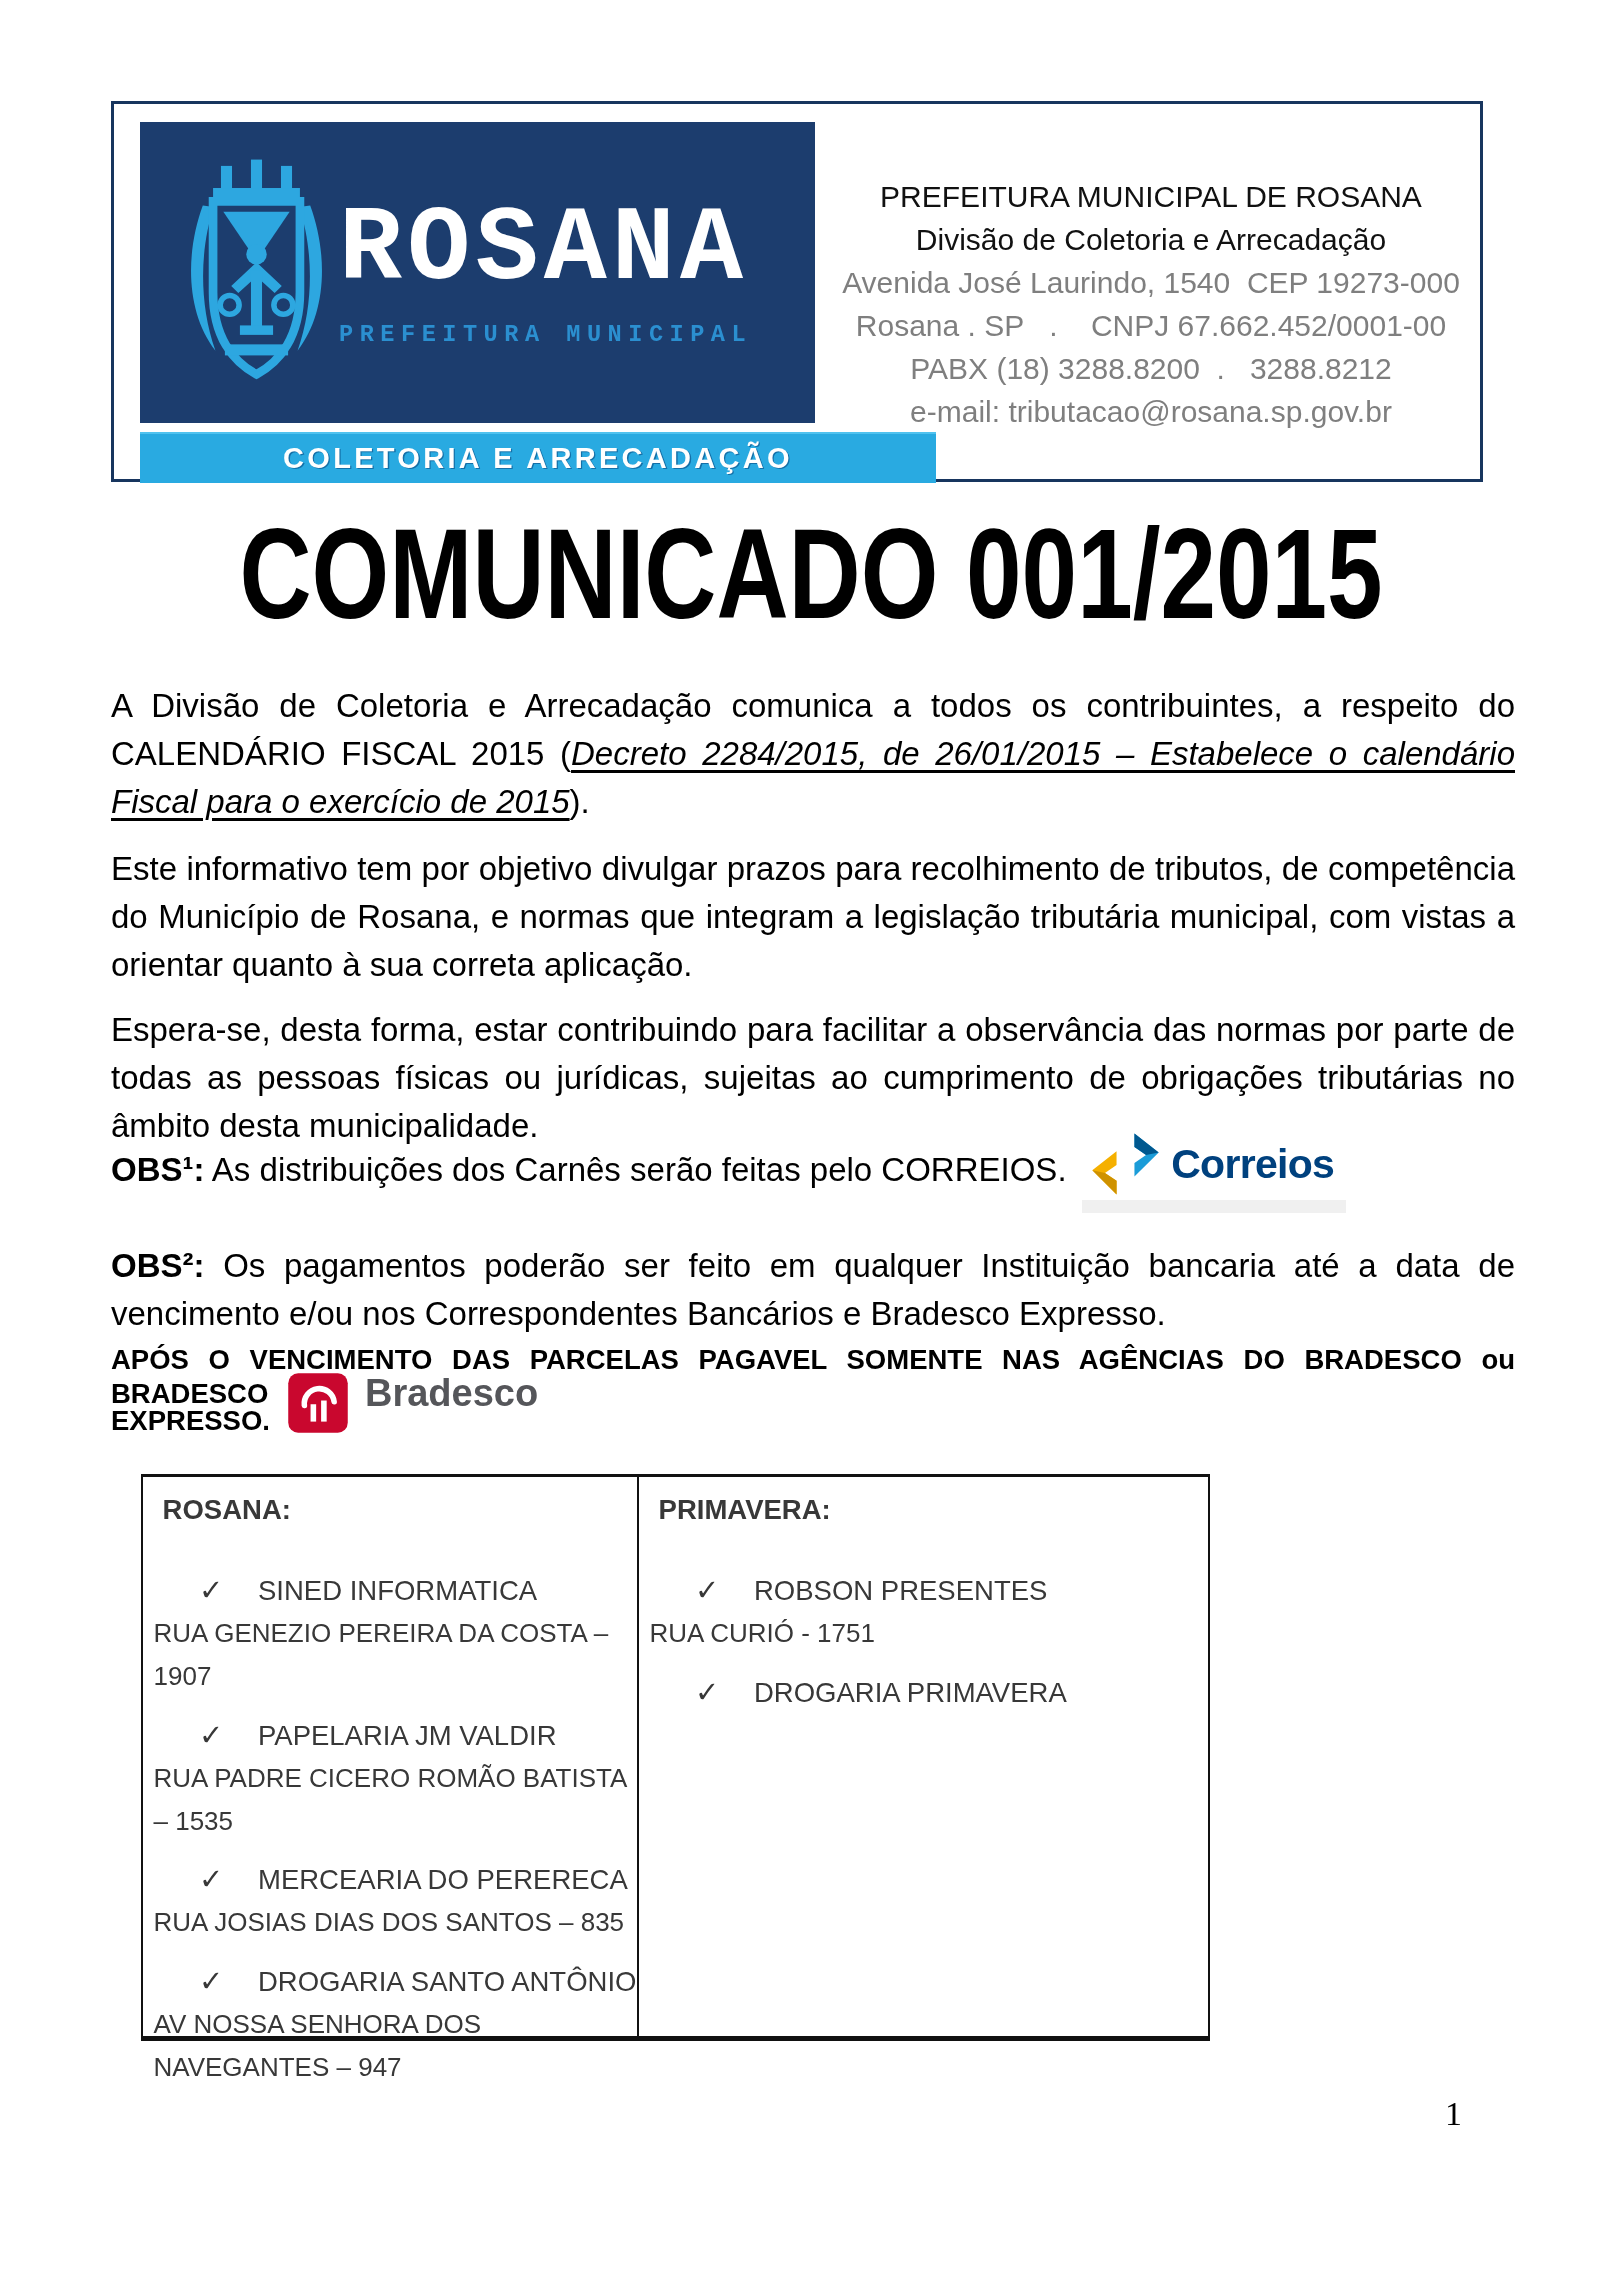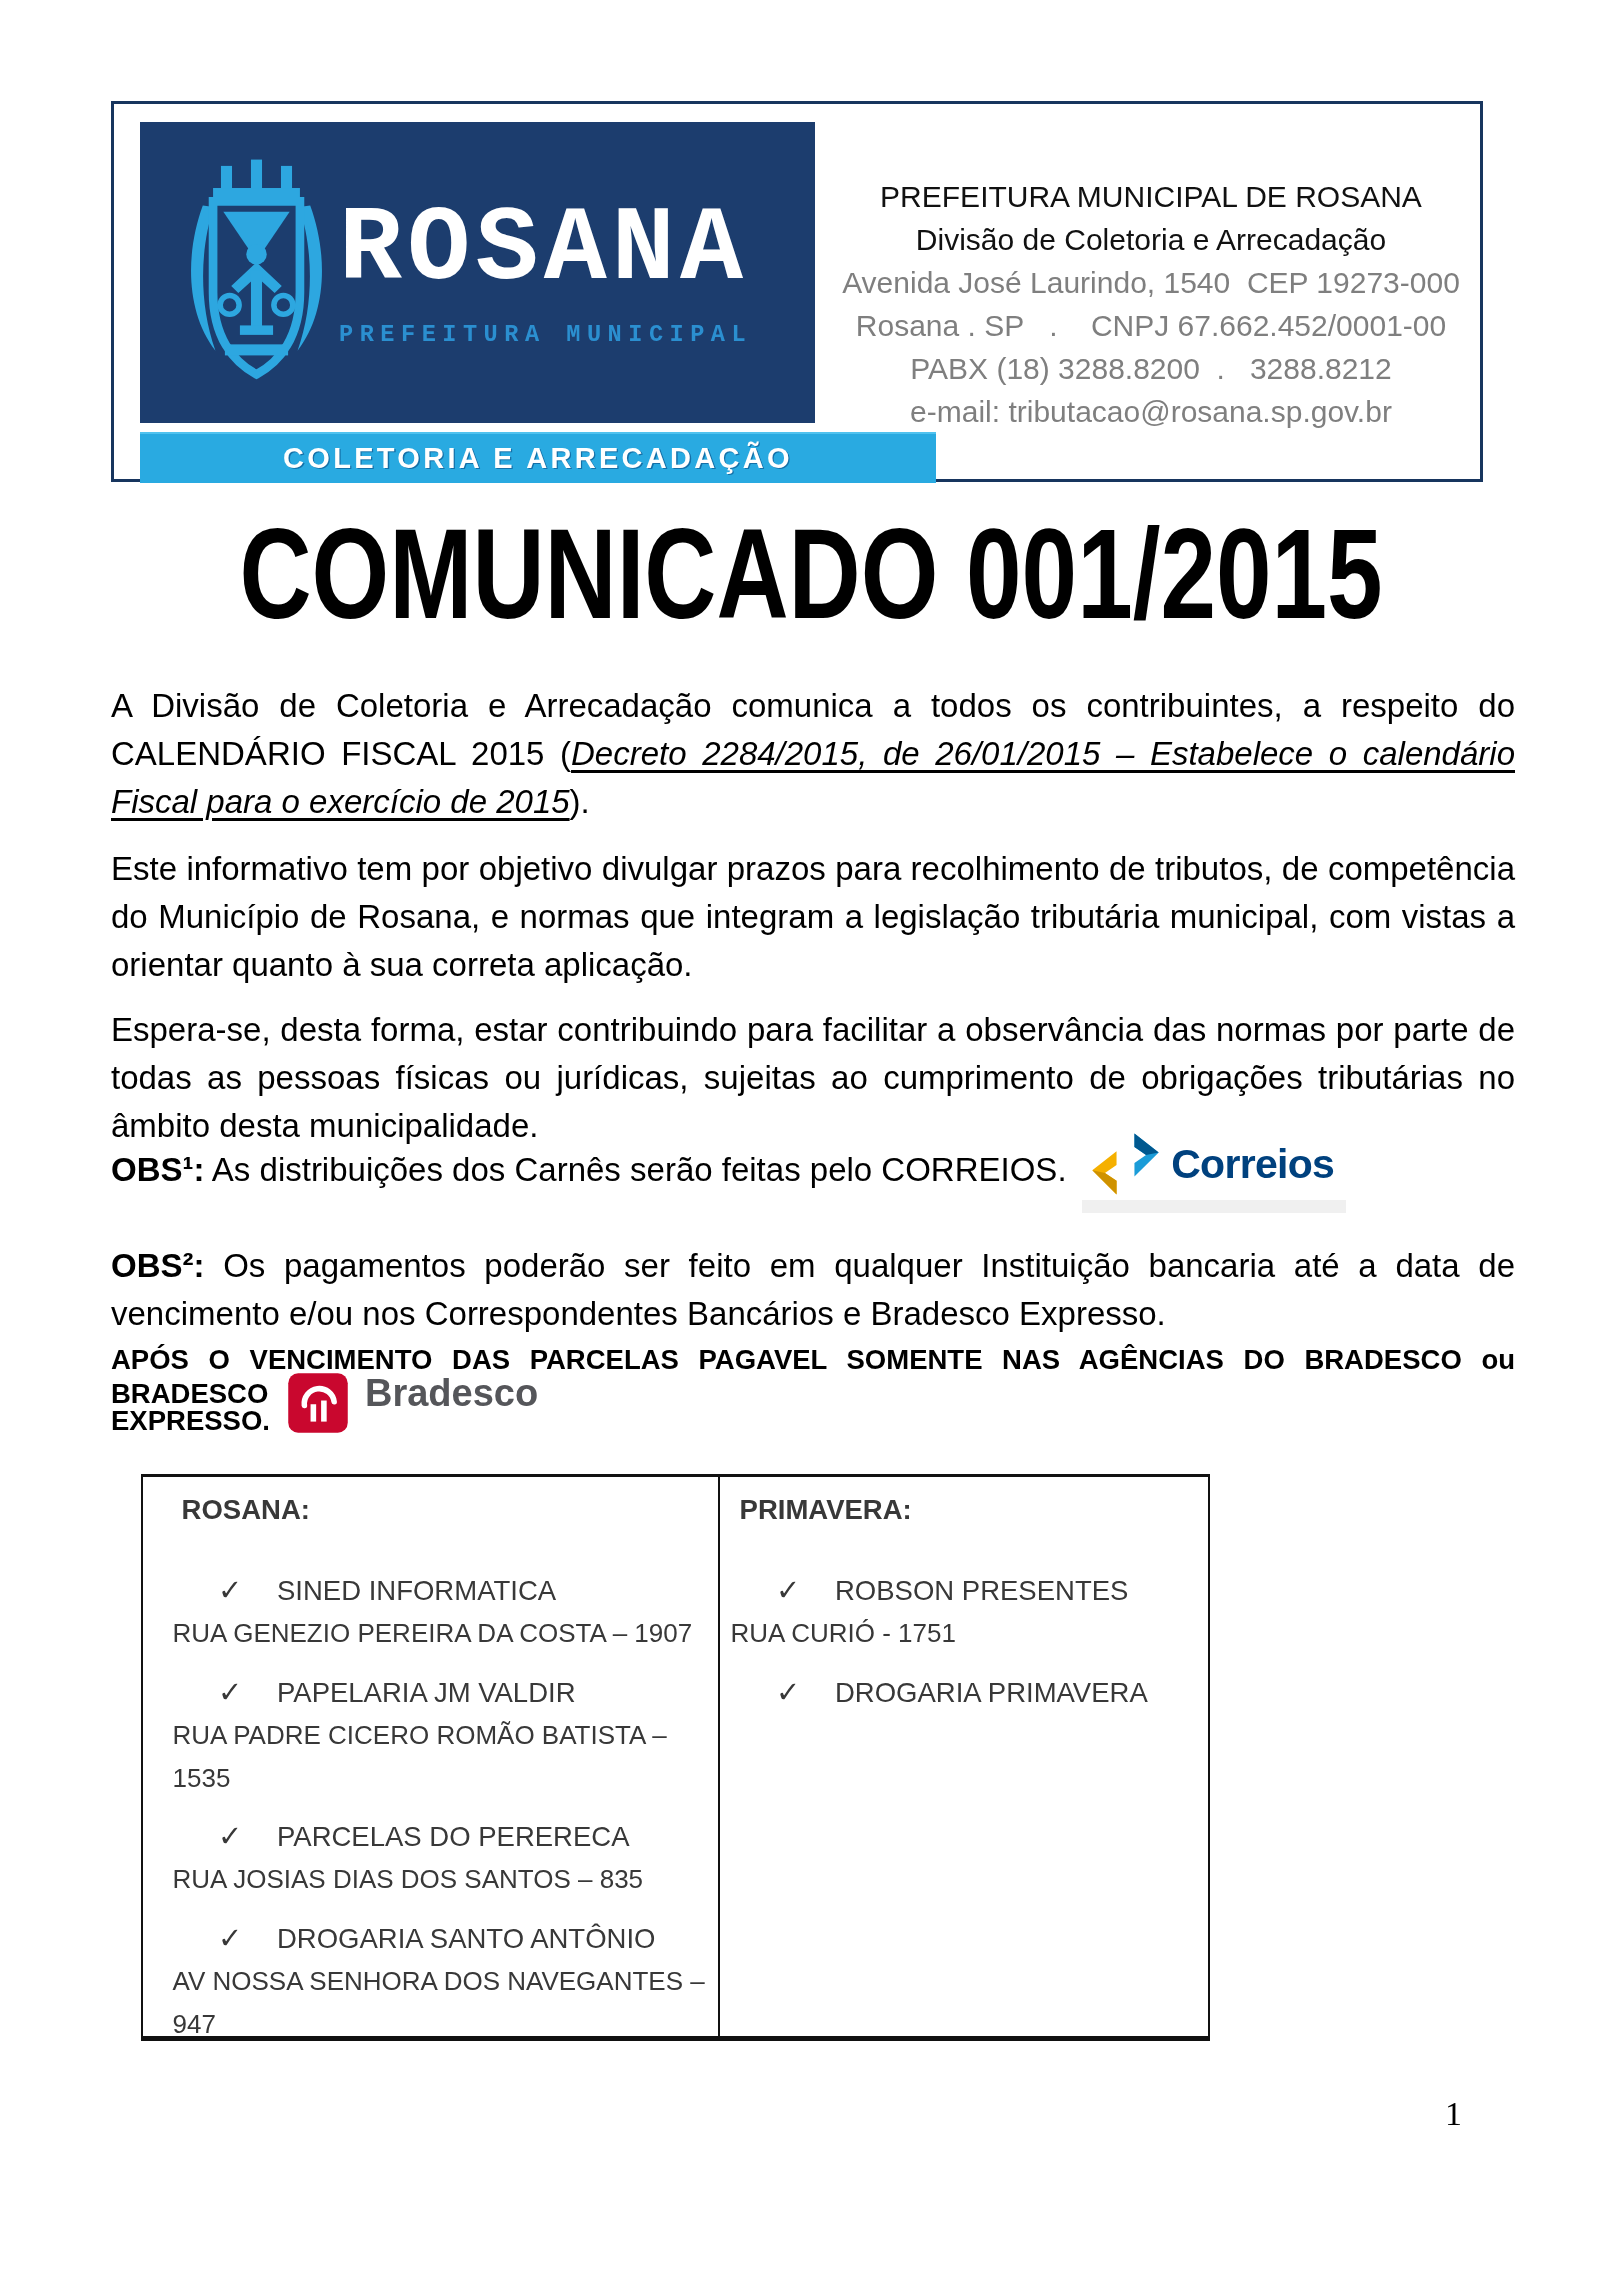--- a/index.html
+++ b/index.html
@@ -89,21 +89,21 @@
   .bradesco-word { color:#55565a; font-weight:bold; font-size:38px; margin-bottom:11.8px; }
 
   
   .shops-table {
     position:absolute; left:141px; top:1474px; width:1069px; height:567px;
     border-top:3.9px solid #111; border-left:2.6px solid #111;
     border-right:2.6px solid #111; border-bottom:5.9px solid #111;
     display:flex; color:#383838;
   }
   .col { padding:17px 0 0 0; }
-  .col-left  { width:558px; border-right:2.6px solid #111;margin-left:19px; }
+  .col-left  { width:496px; border-right:2.6px solid #111; }
   .col-right { flex:1; }
   .col-header { font-weight:bold; font-size:27.5px; padding-left:19.6px; margin-bottom:43px; }
   .shop { margin-bottom:15.7px; }
   .shop-name {
     font-size:27.5px; line-height:43px; padding-left:56px;
     display:flex; align-items:baseline;
   }
   .check { display:inline-block; width:59px; font-size:29px; }
   .shop-addr { font-size:26px; line-height:43px; padding-left:10.5px; }
 
@@ -211,21 +211,21 @@
         <div class="shop-name">
             <span class="check">✓</span>
             <span>PAPELARIA JM VALDIR</span>
           </div>
         <div class="shop-addr">RUA PADRE CICERO ROMÃO BATISTA – 1535</div>
       </div>
 
       <div class="shop">
         <div class="shop-name">
             <span class="check">✓</span>
-            <span>PARCELAS DO PERERECA</span>
+            <span>MERCEARIA DO PERERECA</span>
           </div>
         <div class="shop-addr">RUA JOSIAS DIAS DOS SANTOS – 835</div>
       </div>
 
       <div class="shop">
         <div class="shop-name">
             <span class="check">✓</span>
             <span>DROGARIA SANTO ANTÔNIO</span>
           </div>
         <div class="shop-addr">AV NOSSA SENHORA DOS NAVEGANTES – 947</div>

